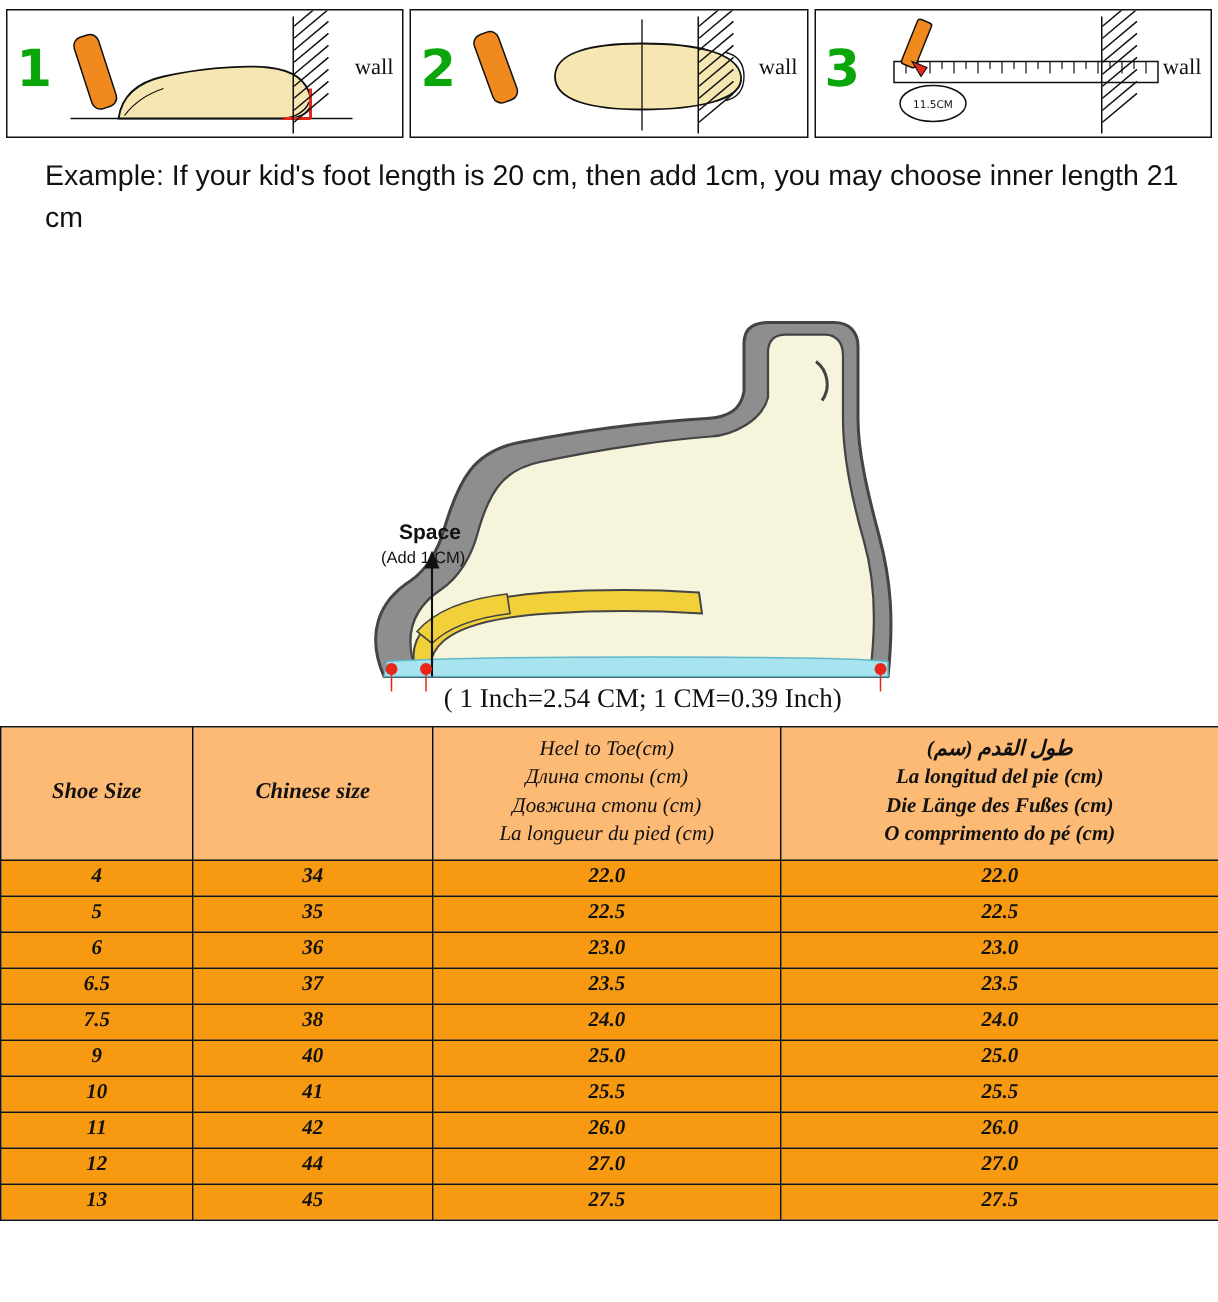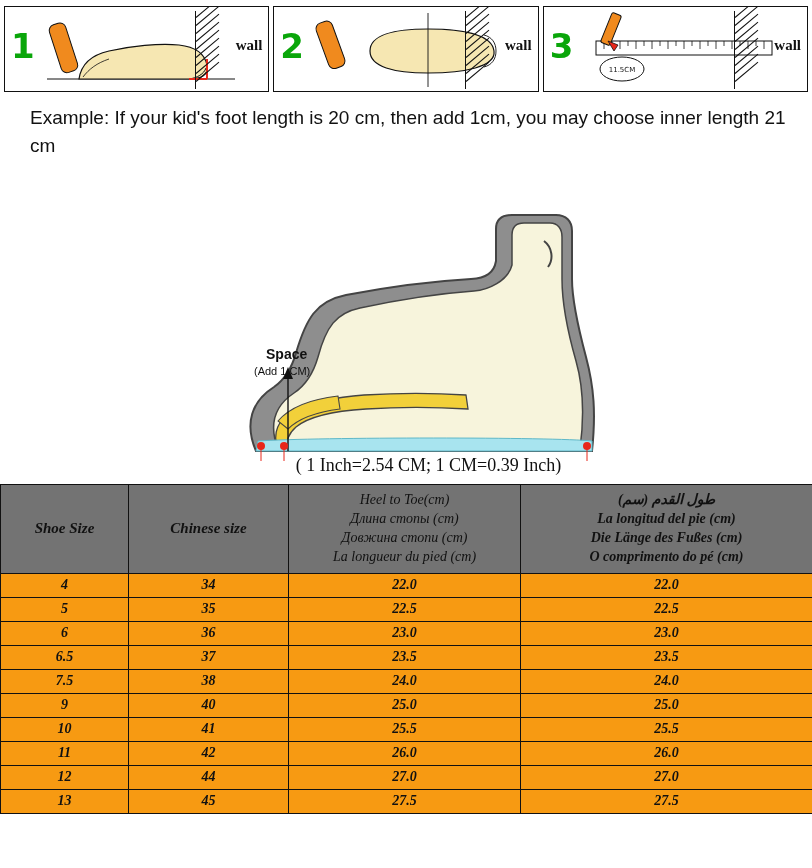--- a/index.html
+++ b/index.html
@@ -38,21 +38,20 @@
     font-size: 34px;
     color: #0aa60a;
     line-height: 1;
   }
   .wall-label {
     position: absolute;
     right: 6px; top: 30px;
     font-size: 15px;
     color: #111;
     font-family: "Liberation Serif", serif;
-    font-weight: bold;
   }
   .hatch {
     position: absolute;
     right: 46px; top: 6px;
     width: 26px; height: 74px;
   }
   .hatch i {
     position: absolute;
     left: 0; width: 30px; height: 1px;
     background: #111;
@@ -97,21 +96,21 @@
     border-collapse: collapse;
     width: 812px;
     table-layout: fixed;
   }
   table.sizes th, table.sizes td {
     border: 1px solid #111;
     text-align: center;
     font-family: "Liberation Serif", serif;
   }
   table.sizes thead th {
-    background: #737373;
+    background: #fdba74;
     padding: 6px 4px;
     font-size: 15px;
     font-style: italic;
     font-weight: bold;
     color: #111;
     font-family: Liberation Serif, serif;
   }
   table.sizes thead th .sub {
     display: block;
     font-size: 14px;

